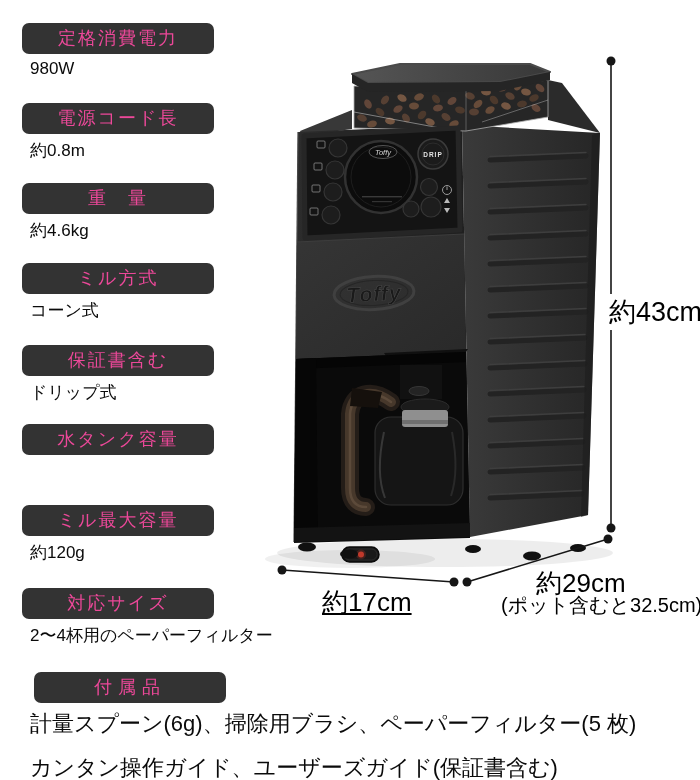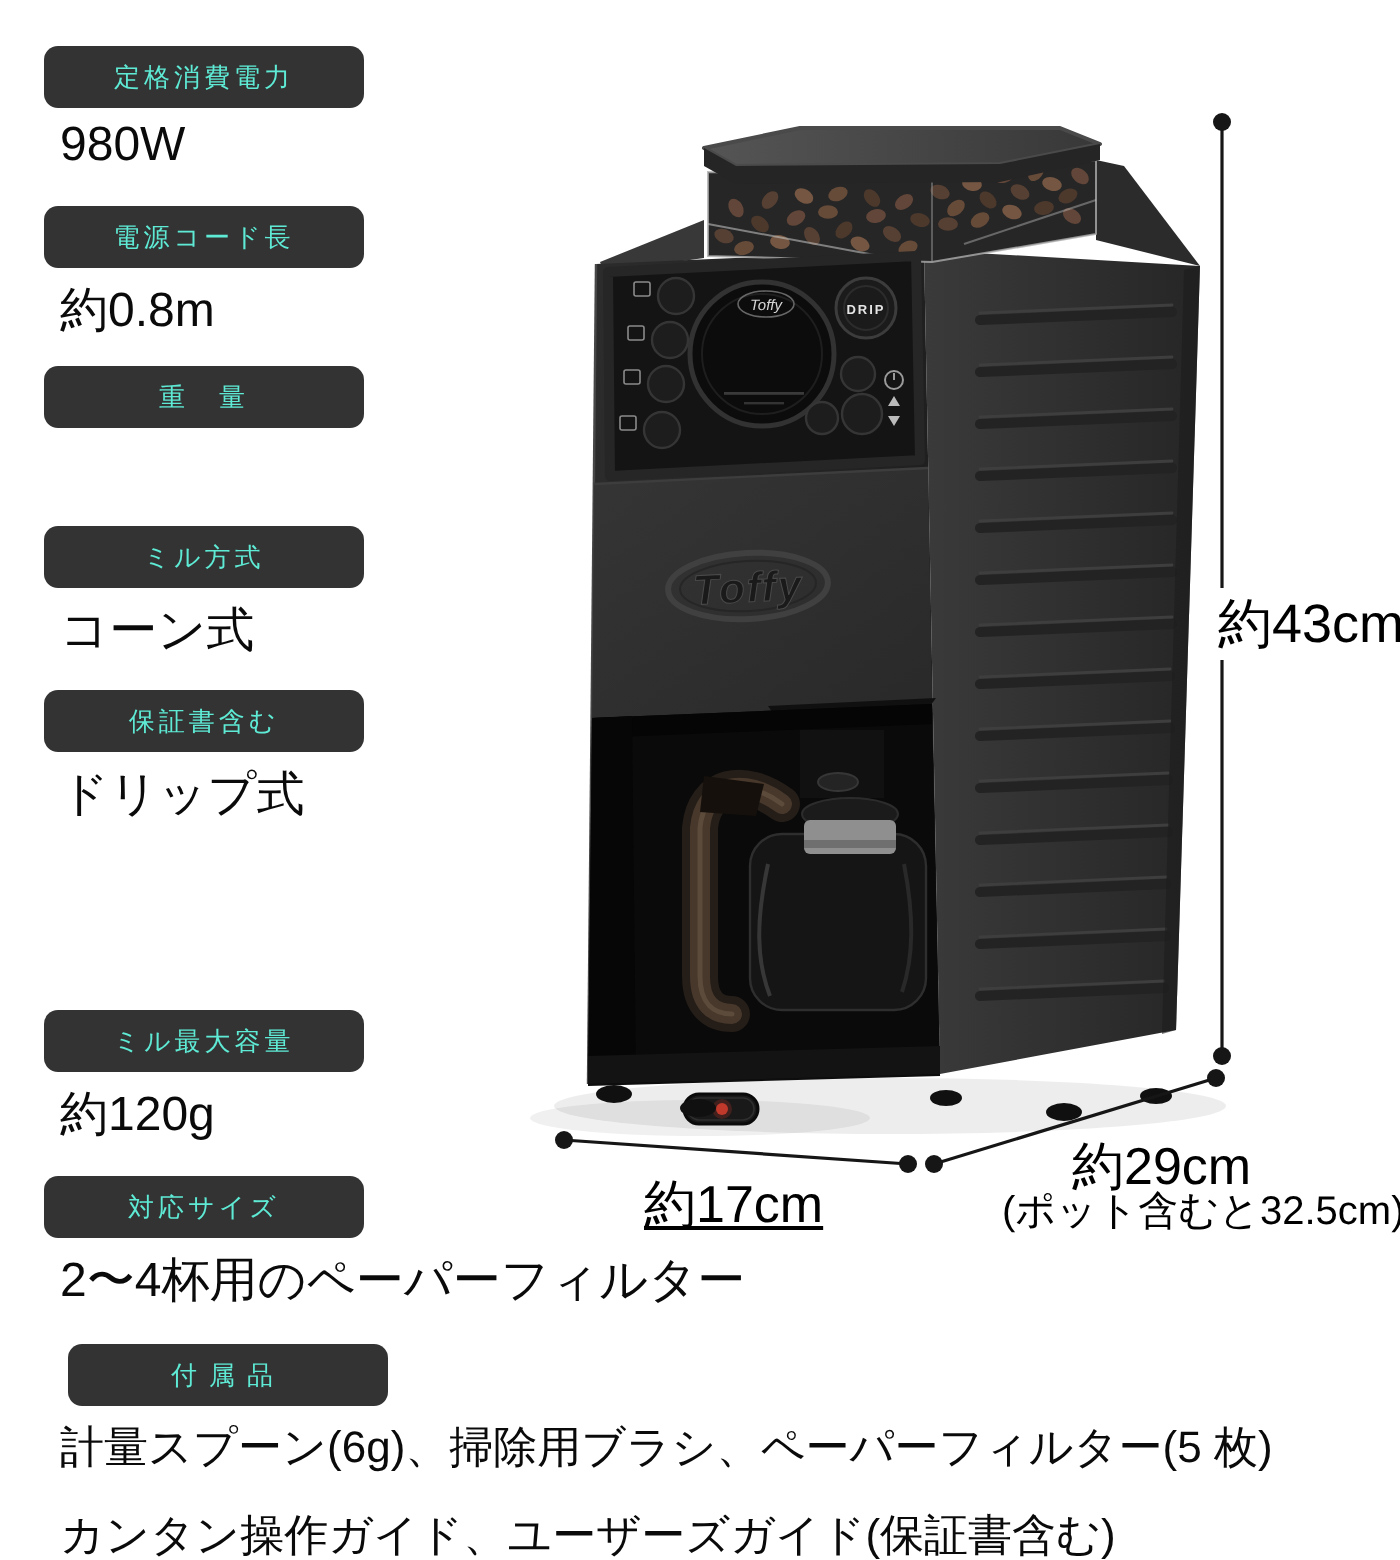--- a/index.html
+++ b/index.html
@@ -4,27 +4,27 @@
 <style>
   html,body{margin:0;padding:0;}
   body{
     width:700px;height:780px;position:relative;overflow:hidden;
     background:#ffffff;
     font-family:"Liberation Sans","DejaVu Sans",sans-serif;
     color:#0a0a0a;
   }
   .spec-block{position:absolute;left:22px;}
   .spec-label{
-    width:160px;height:31px;line-height:31px;
-    background:#333333;color:#5eead4;
+    width:192px;height:31px;line-height:31px;
+    background:#333333;color:#ec4899;
     border-radius:7px;text-align:center;
-    font-size:13px;letter-spacing:2px;
+    font-size:18px;letter-spacing:2px;
   }
   .spec-value{
-    margin:5px 0 0 8px;font-size:24px;color:#0a0a0a;white-space:nowrap;
+    margin:5px 0 0 8px;font-size:17px;color:#0a0a0a;white-space:nowrap;
   }
   .spec-block.accessories .spec-value{font-size:22px;line-height:28px;margin-top:7px;}
   .spec-block.accessories .spec-label{letter-spacing:6px;margin-left:12px;}
   .dim-label{position:absolute;color:#000;white-space:nowrap;}
   #dim-h{left:607px;top:294px;font-size:27px;background:#ffffff;padding:0 2px;}
   #dim-w{left:322px;top:585px;font-size:26px;text-decoration:underline;}
   #dim-d{left:536px;top:566px;font-size:26px;}
   #dim-d-note{left:501px;top:592px;font-size:20px;}
   #machine-svg{position:absolute;left:0;top:0;width:700px;height:780px;}
 </style>
@@ -269,30 +269,32 @@
 <div class="spec-block" style="top:23px">
   <div class="spec-label">定格消費電力</div>
   <div class="spec-value">980W</div>
 </div>
 <div class="spec-block" style="top:103px">
   <div class="spec-label">電源コード長</div>
   <div class="spec-value">約0.8m</div>
 </div>
 <div class="spec-block" style="top:183px">
   <div class="spec-label">重　量</div>
+  <div class="spec-value">約4.6kg</div>
 </div>
 <div class="spec-block" style="top:263px">
   <div class="spec-label">ミル方式</div>
   <div class="spec-value">コーン式</div>
 </div>
 <div class="spec-block" style="top:345px">
   <div class="spec-label">保証書含む</div>
   <div class="spec-value">ドリップ式</div>
 </div>
 <div class="spec-block" style="top:424px">
+  <div class="spec-label">水タンク容量</div>
 </div>
 <div class="spec-block" style="top:505px">
   <div class="spec-label">ミル最大容量</div>
   <div class="spec-value">約120g</div>
 </div>
 <div class="spec-block" style="top:588px">
   <div class="spec-label">対応サイズ</div>
   <div class="spec-value">2〜4杯用のペーパーフィルター</div>
 </div>
 <div class="spec-block accessories" style="top:672px">

